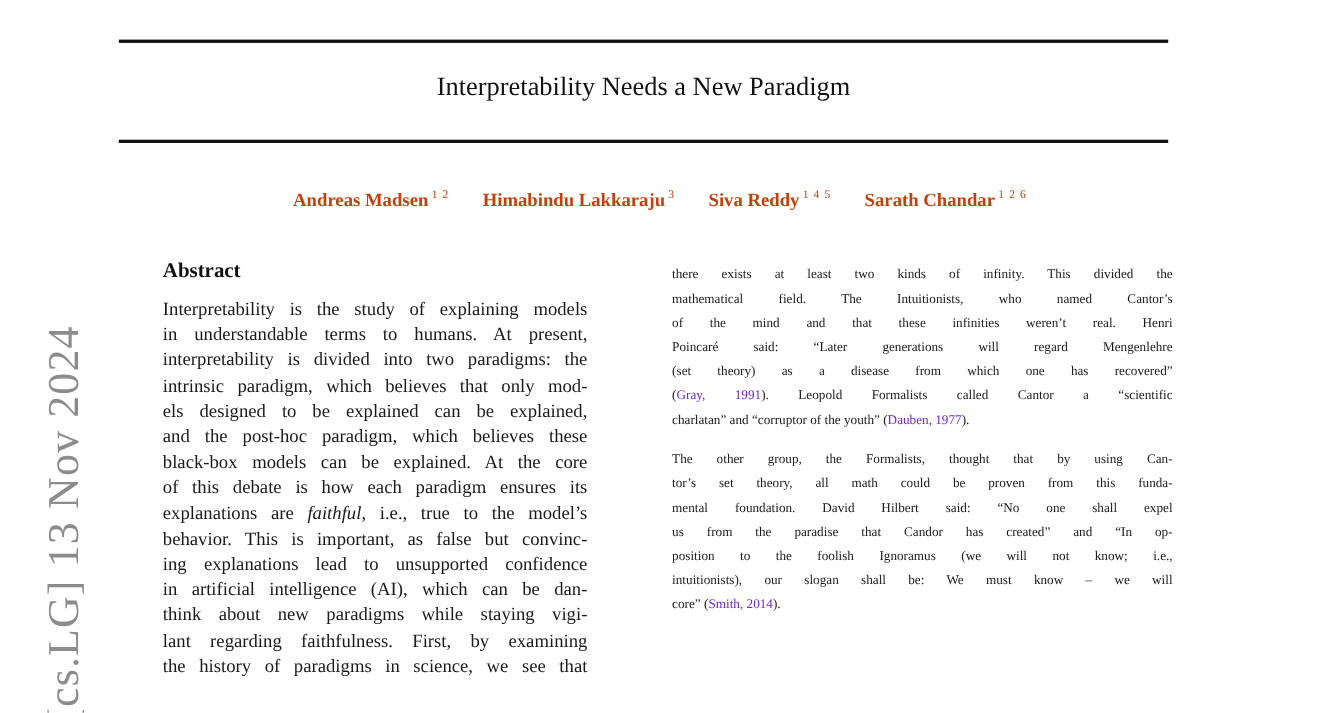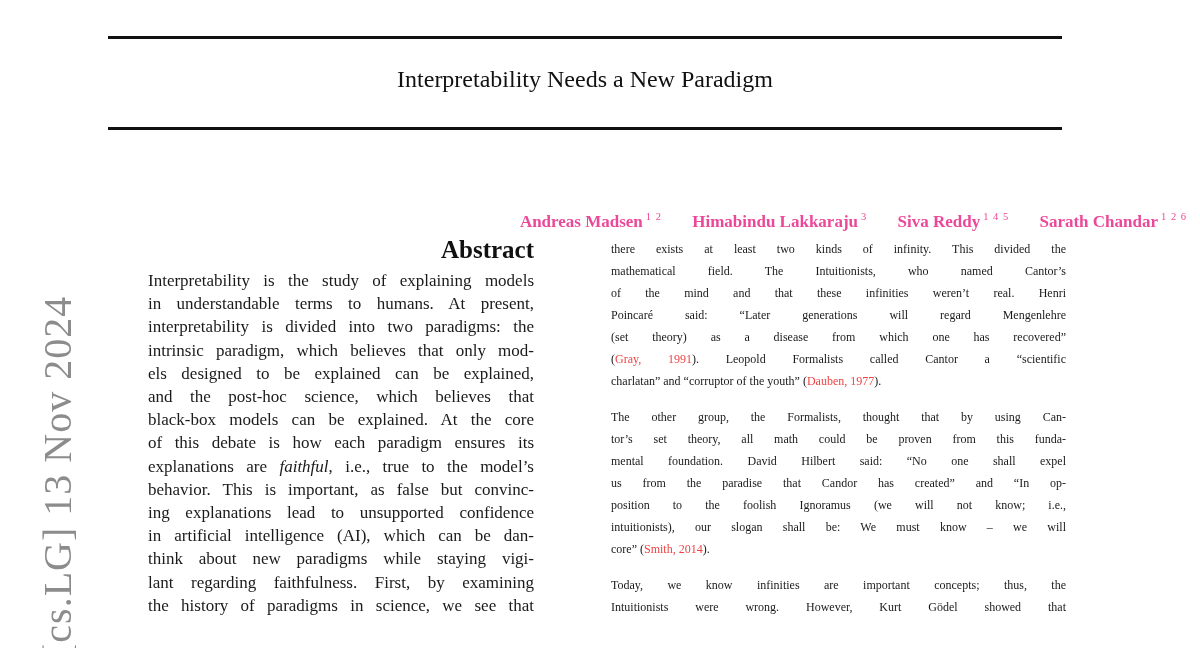--- a/index.html
+++ b/index.html
@@ -33,39 +33,38 @@
     left: 108px; top: 66px; width: 954px;
     margin: 0;
     text-align: center;
     font-size: 24px;
     font-weight: normal;
     color: #111;
   }
   .authors {
     position: absolute;
     left: 0; top: 172px; width: 1200px;
-    text-align: right;
+    text-align: center;
     font-size: 17px;
     font-weight: bold;
-    color: #ec4899;
-    margin-top: 39px;
+    color: #c2410c;
   }
   .author { margin: 0 13px; white-space: nowrap; }
   .author sup {
     font-size: 10.5px;
     font-weight: normal;
     margin-left: 3px;
     letter-spacing: 1px;
   }
   .abstract-heading {
     position: absolute;
     left: 148px; top: 236px; width: 386px;
     margin: 0;
-    text-align: right;
-    font-size: 25px;
+    text-align: left;
+    font-size: 19px;
     font-weight: bold;
     color: #111;
   }
   .col { position: absolute; }
   .col-abstract {
     left: 148px; top: 269px; width: 386px;
     font-size: 17px;
   }
   .col-abstract .line { line-height: 23.2px; }
   .col-right {
@@ -74,21 +73,21 @@
   }
   .col-right .line { line-height: 22px; }
   .para + .para { margin-top: 14px; }
   .line {
     text-align: justify;
     text-align-last: justify;
     white-space: normal;
   }
   .line.rag { text-align-last: left; }
   .it { font-style: italic; }
-  .cite { color: #ef4444; }
+  .cite { color: #6d28d9; }
 </style>
 </head>
 <body>
 
 <div class="watermark">[cs.LG]  13 Nov 2024</div>
 
 <div class="rule rule-top"></div>
 
 <h1 class="paper-title">Interpretability Needs a New Paradigm</h1>
 
@@ -103,21 +102,21 @@
 
 <h2 class="abstract-heading">Abstract</h2>
 
 <div class="col col-abstract">
     <div class="para">
       <div class="line">Interpretability is the study of explaining models</div>
       <div class="line">in understandable terms to humans. At present,</div>
       <div class="line">interpretability is divided into two paradigms: the</div>
       <div class="line">intrinsic paradigm, which believes that only mod-</div>
       <div class="line">els designed to be explained can be explained,</div>
-      <div class="line">and the post-hoc science, which believes that</div>
+      <div class="line">and the post-hoc paradigm, which believes these</div>
       <div class="line">black-box models can be explained. At the core</div>
       <div class="line">of this debate is how each paradigm ensures its</div>
       <div class="line"><span>explanations are </span><span class="it">faithful</span><span>, i.e., true to the model’s</span></div>
       <div class="line">behavior. This is important, as false but convinc-</div>
       <div class="line">ing explanations lead to unsupported confidence</div>
       <div class="line">in artificial intelligence (AI), which can be dan-</div>
       <div class="line">think about new paradigms while staying vigi-</div>
       <div class="line">lant regarding faithfulness. First, by examining</div>
       <div class="line">the history of paradigms in science, we see that</div>
     </div>
@@ -135,17 +134,13 @@
     </div>
     <div class="para">
       <div class="line">The other group, the Formalists, thought that by using Can-</div>
       <div class="line">tor’s set theory, all math could be proven from this funda-</div>
       <div class="line">mental foundation. David Hilbert said: “No one shall expel</div>
       <div class="line">us from the paradise that Candor has created” and “In op-</div>
       <div class="line">position to the foolish Ignoramus (we will not know; i.e.,</div>
       <div class="line">intuitionists), our slogan shall be: We must know – we will</div>
       <div class="line rag"><span>core” (</span><span class="cite">Smith, 2014</span><span>).</span></div>
     </div>
-    <div class="para">
-      <div class="line">Today, we know infinities are important concepts; thus, the</div>
-      <div class="line">Intuitionists were wrong. However, Kurt Gödel showed that</div>
-    </div>
   </div>
 
 </body></html>

